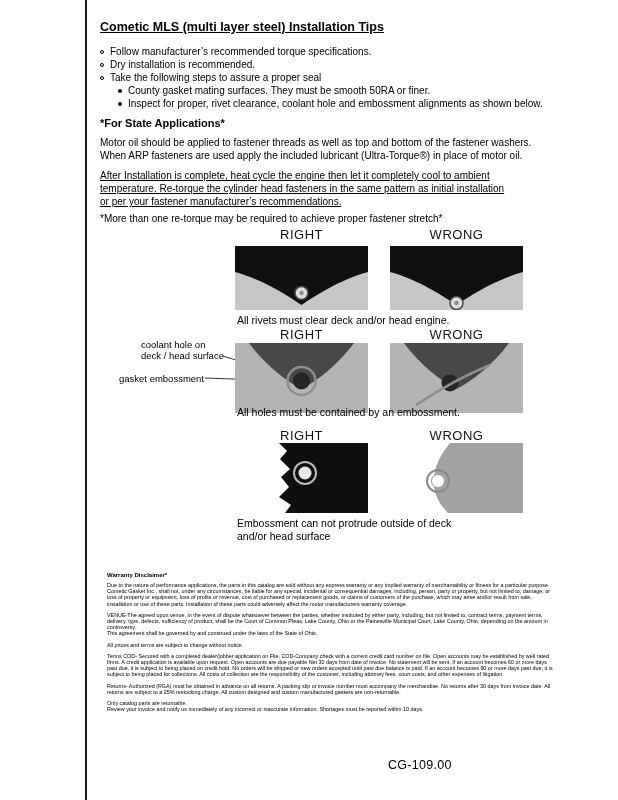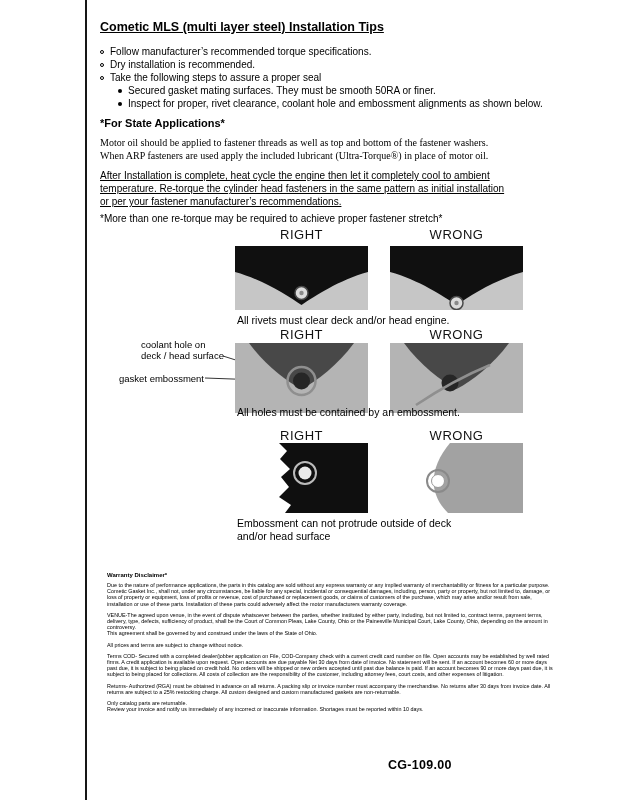--- a/index.html
+++ b/index.html
@@ -12,21 +12,21 @@
   .title { position:absolute; left:100px; top:20px; font-size:12.5px; font-weight:bold; text-decoration:underline; }
 
   .tips { position:absolute; left:100px; top:45px; list-style:none; font-size:10px; line-height:13px; }
   .tips li { display:flex; align-items:baseline; }
   .tips li.sub { margin-left:18px; }
   .b-hollow { width:4px; height:4px; border:1px solid #000; border-radius:50%; margin-right:6px; flex:none; align-self:center; }
   .b-filled { width:4px; height:4px; background:#000; border-radius:50%; margin-right:6px; flex:none; align-self:center; }
 
   .diesel-head { position:absolute; left:100px; top:117px; font-size:11px; font-weight:bold; }
   .body-p { position:absolute; font-size:10px; line-height:13.2px; white-space:pre-line; width:480px; }
-  #para1 { left:100px; top:136px;font-family:Liberation Serif, serif; }
+  #para1 { left:100px; top:136px; }
   #para2 { left:100px; top:169px;text-decoration:underline; }
   #note  { left:100px; top:212px; width:480px; }
 
   .rw { position:absolute; width:133px; text-align:center; font-size:13px; letter-spacing:0.5px; color:#111; }
   .rw.r1 { top:227px; } .rw.r2 { top:327px; } .rw.r3 { top:428px; }
   .rw.cl { left:235px; } .rw.cr { left:390px; }
 
   .dimg { position:absolute; width:133px; display:block; }
   .img-l { left:235px; } .img-r { left:390px; }
   .row1 { top:246px; } .row2 { top:343px; } .row3 { top:443px; }
@@ -36,21 +36,21 @@
 
   .side-label { position:absolute; font-size:9.5px; line-height:11px; white-space:pre-line; }
   #coolant-label { left:141px; top:339px; }
   #emboss-label { left:119px; top:373px; }
   .pointer { position:absolute; left:205px; top:351px; }
 
   .disclaimer { position:absolute; left:107px; top:572px; width:448px; }
   .disclaimer h3 { font-size:6px; font-weight:bold; margin-bottom:4px; }
   .disclaimer p { font-size:5.4px; line-height:6.2px; margin-bottom:5px; white-space:pre-line; }
 
-  .docnum { position:absolute; left:388px; top:758px; font-size:12.5px; letter-spacing:0.3px;font-weight:bold; }
+  .docnum { position:absolute; left:388px; top:758px; font-size:12.5px; letter-spacing:0.3px; }
 </style>
 </head>
 <body>
 
 <div class="page">
   <div class="rule-left"></div>
 
   <div class="title">Cometic MLS (multi layer steel) Installation Tips</div>
 
   <ul class="tips">
@@ -61,21 +61,21 @@
     <li>
       <span class="b-hollow"></span>
       <span>Dry installation is recommended.</span>
     </li>
     <li>
       <span class="b-hollow"></span>
       <span>Take the following steps to assure a proper seal</span>
     </li>
     <li class="sub">
       <span class="b-filled"></span>
-      <span>Secured gasket mating surfaces.  They must be smooth 50RA or finer.</span>
+      <span>County gasket mating surfaces.  They must be smooth 50RA or finer.</span>
     </li>
     <li class="sub">
       <span class="b-filled"></span>
       <span>Inspect for proper, rivet clearance, coolant hole and embossment alignments as shown below.</span>
     </li>
   </ul>
 
   <div class="diesel-head">*For State Applications*</div>
   <p id="para1" class="body-p">Motor oil should be applied to fastener threads as well as top and bottom of the fastener washers.
 When ARP fasteners are used apply the included lubricant (Ultra-Torque®) in place of motor oil.</p>

